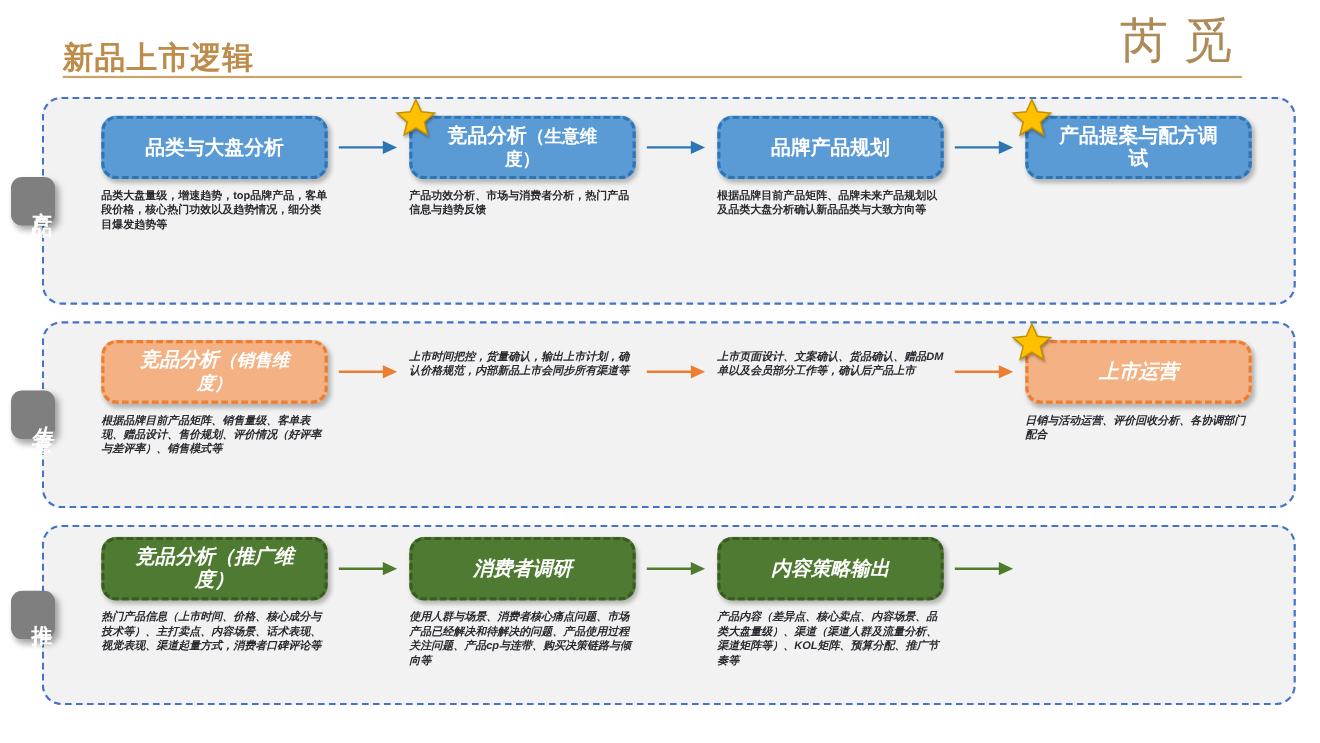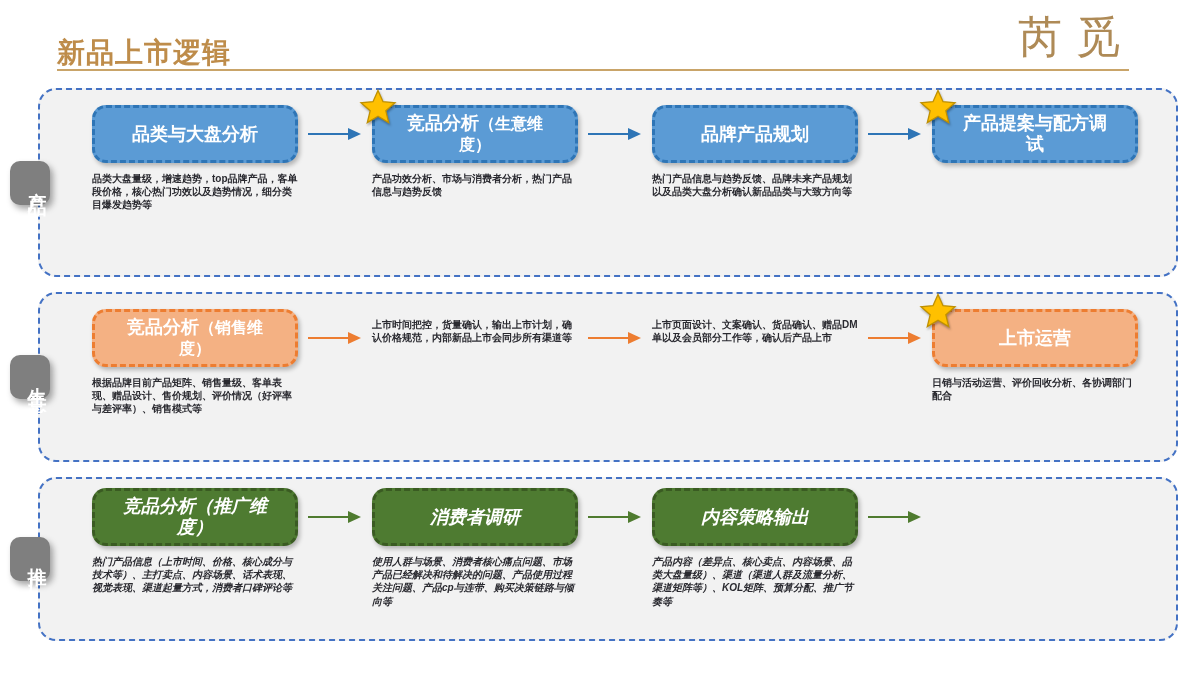--- a/index.html
+++ b/index.html
@@ -8,21 +8,21 @@
   .slide { position:relative; width:1200px; height:675px; background:#fff; overflow:hidden; }
 
   
   .page-title { position:absolute; left:57px; top:34px; font-size:28px; font-weight:700; color:#BE8C4A; letter-spacing:1px; }
   .title-rule { position:absolute; left:57px; top:69px; width:1072px; height:2px; background:#C9A469; }
   .logo { position:absolute; right:66px; top:8px; font-family:"Liberation Serif", serif; font-size:44px; font-weight:400; color:#AE8A56; letter-spacing:14px; }
 
   
   .panel { position:absolute; left:38px; width:1140px; background:#F2F2F2; border:2px dashed #4472C4; border-radius:18px; }
   .panel-1 { top:88px;  height:189px; }
-  .panel-2 { top:292px; height:170px; }
+  .panel-2 { top:292px; height:170px;font-style:italic; }
   .panel-3 { top:477px; height:164px; }
 
   
   .tab { position:absolute; left:-30px; top:50%; transform:translateY(-50%); width:40px; padding:16px 0;
          background:#7F7F7F; border-radius:10px; color:#fff; font-size:19px; font-weight:700;
          writing-mode:vertical-rl; text-orientation:upright; text-align:center; letter-spacing:6px;
          box-shadow:3px 4px 6px rgba(0,0,0,0.35); }
 
   
   .steps { display:grid; grid-template-columns:218px 62px 218px 62px 218px 62px 218px; padding:15px 0 0 46px; }
@@ -93,21 +93,21 @@
         <svg width="56" height="16" viewBox="0 0 56 16">
             <line x1="1" y1="8" x2="42" y2="8" stroke="currentColor" stroke-width="2.2"></line>
             <path d="M41 2 L54 8 L41 14 Z" fill="currentColor"></path>
           </svg>
       </div>
 
       <div class="step">
         <div class="stepbox">
           <span class="box-title">品牌产品规划</span>
         </div>
-        <p class="desc">热门产品信息与趋势反馈、品牌未来产品规划以及品类大盘分析确认新品品类与大致方向等</p>
+        <p class="desc">根据品牌目前产品矩阵、品牌未来产品规划以及品类大盘分析确认新品品类与大致方向等</p>
       </div>
 
       <div class="arrowcell">
         <svg width="56" height="16" viewBox="0 0 56 16">
             <line x1="1" y1="8" x2="42" y2="8" stroke="currentColor" stroke-width="2.2"></line>
             <path d="M41 2 L54 8 L41 14 Z" fill="currentColor"></path>
           </svg>
       </div>
 
       <div class="step">

